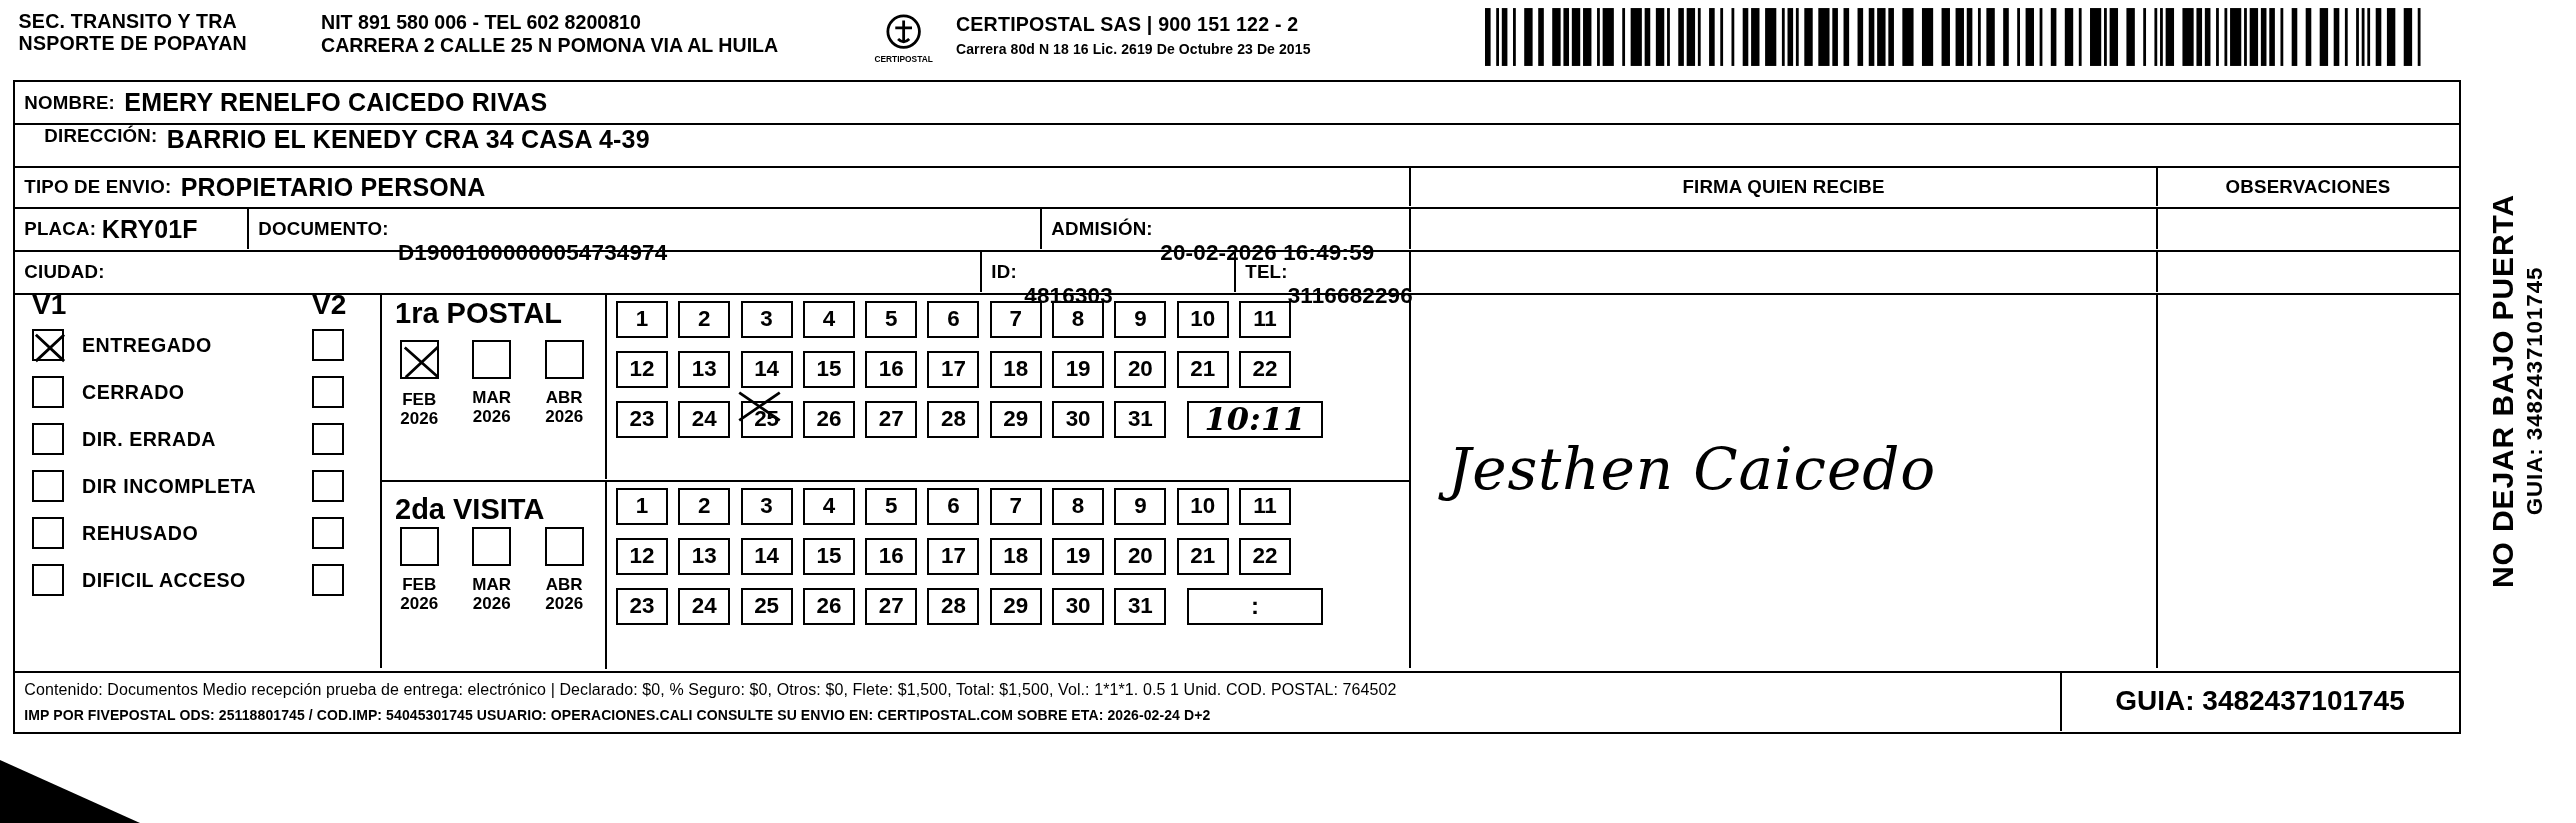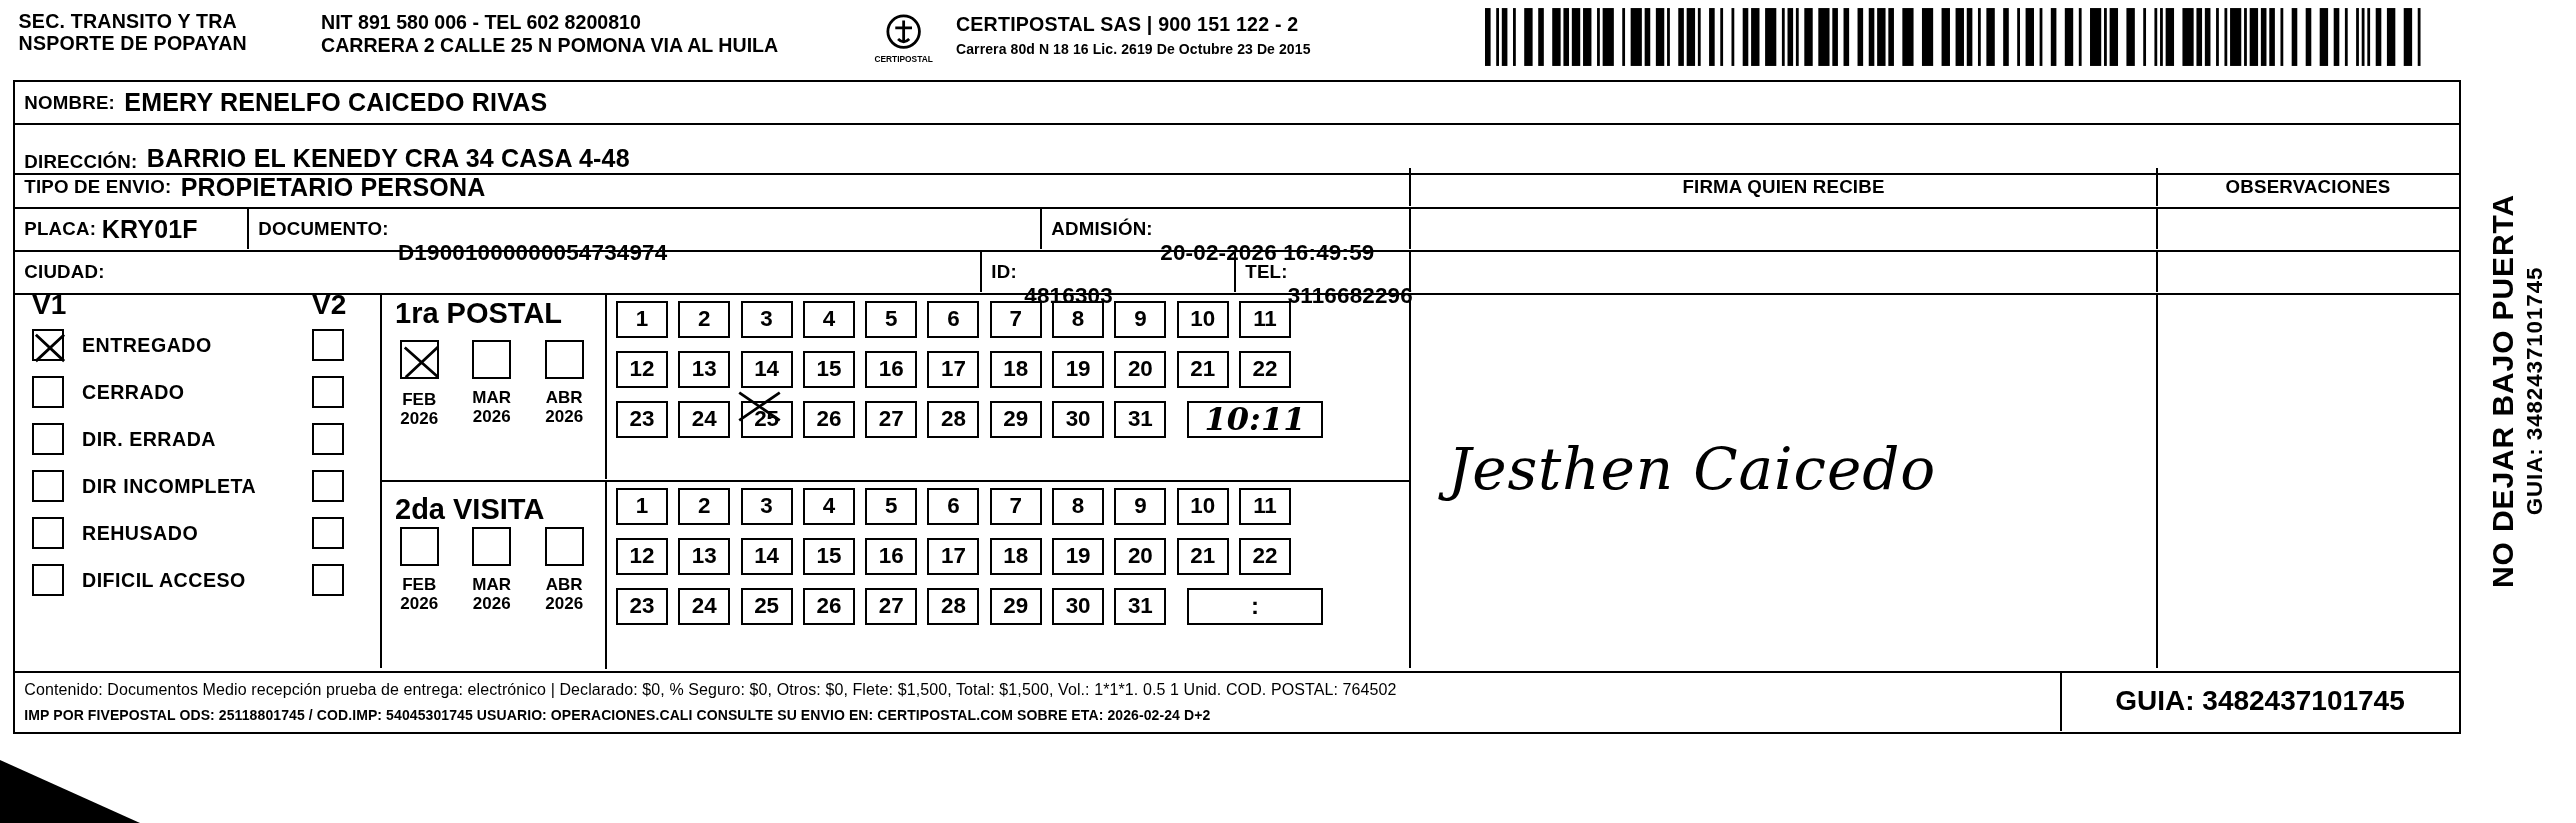--- a/index.html
+++ b/index.html
@@ -162,23 +162,23 @@
       </svg>
   </div>
 
   <div class="label">
 
     <div class="row rline" style="top:0;height:43px;display:flex;align-items:center;">
       <span class="lbl cellpad">NOMBRE:</span>
       <span class="val" style="margin-left:9.3px;">EMERY RENELFO CAICEDO RIVAS</span>
     </div>
 
-    <div class="row rline" style="top:43px;height:50px;display:flex;align-items:flex-end;">
+    <div class="row rline" style="top:43px;height:43px;display:flex;align-items:flex-start;padding-left:20px;">
       <span class="lbl cellpad">DIRECCIÓN:</span>
-      <span class="val" style="margin-left:9.3px;">BARRIO EL KENEDY CRA 34 CASA 4-48</span>
+      <span class="val" style="margin-left:9.3px;">BARRIO EL KENEDY CRA 34 CASA 4-39</span>
     </div>
 
     <div class="row rline" style="top:86px;height:41px;">
       <div style="position:absolute;left:0;top:0;width:1394px;height:38px;display:flex;align-items:center;">
         <span class="lbl cellpad">TIPO DE ENVIO:</span>
         <span class="val" style="margin-left:9.3px;">PROPIETARIO PERSONA</span>
       </div>
       <div style="position:absolute;left:1394px;top:0;width:747px;height:38px;border-left:2.8px solid #000;box-sizing:border-box;display:flex;align-items:center;justify-content:center;">
         <span class="lbl">FIRMA QUIEN RECIBE</span>
       </div>

